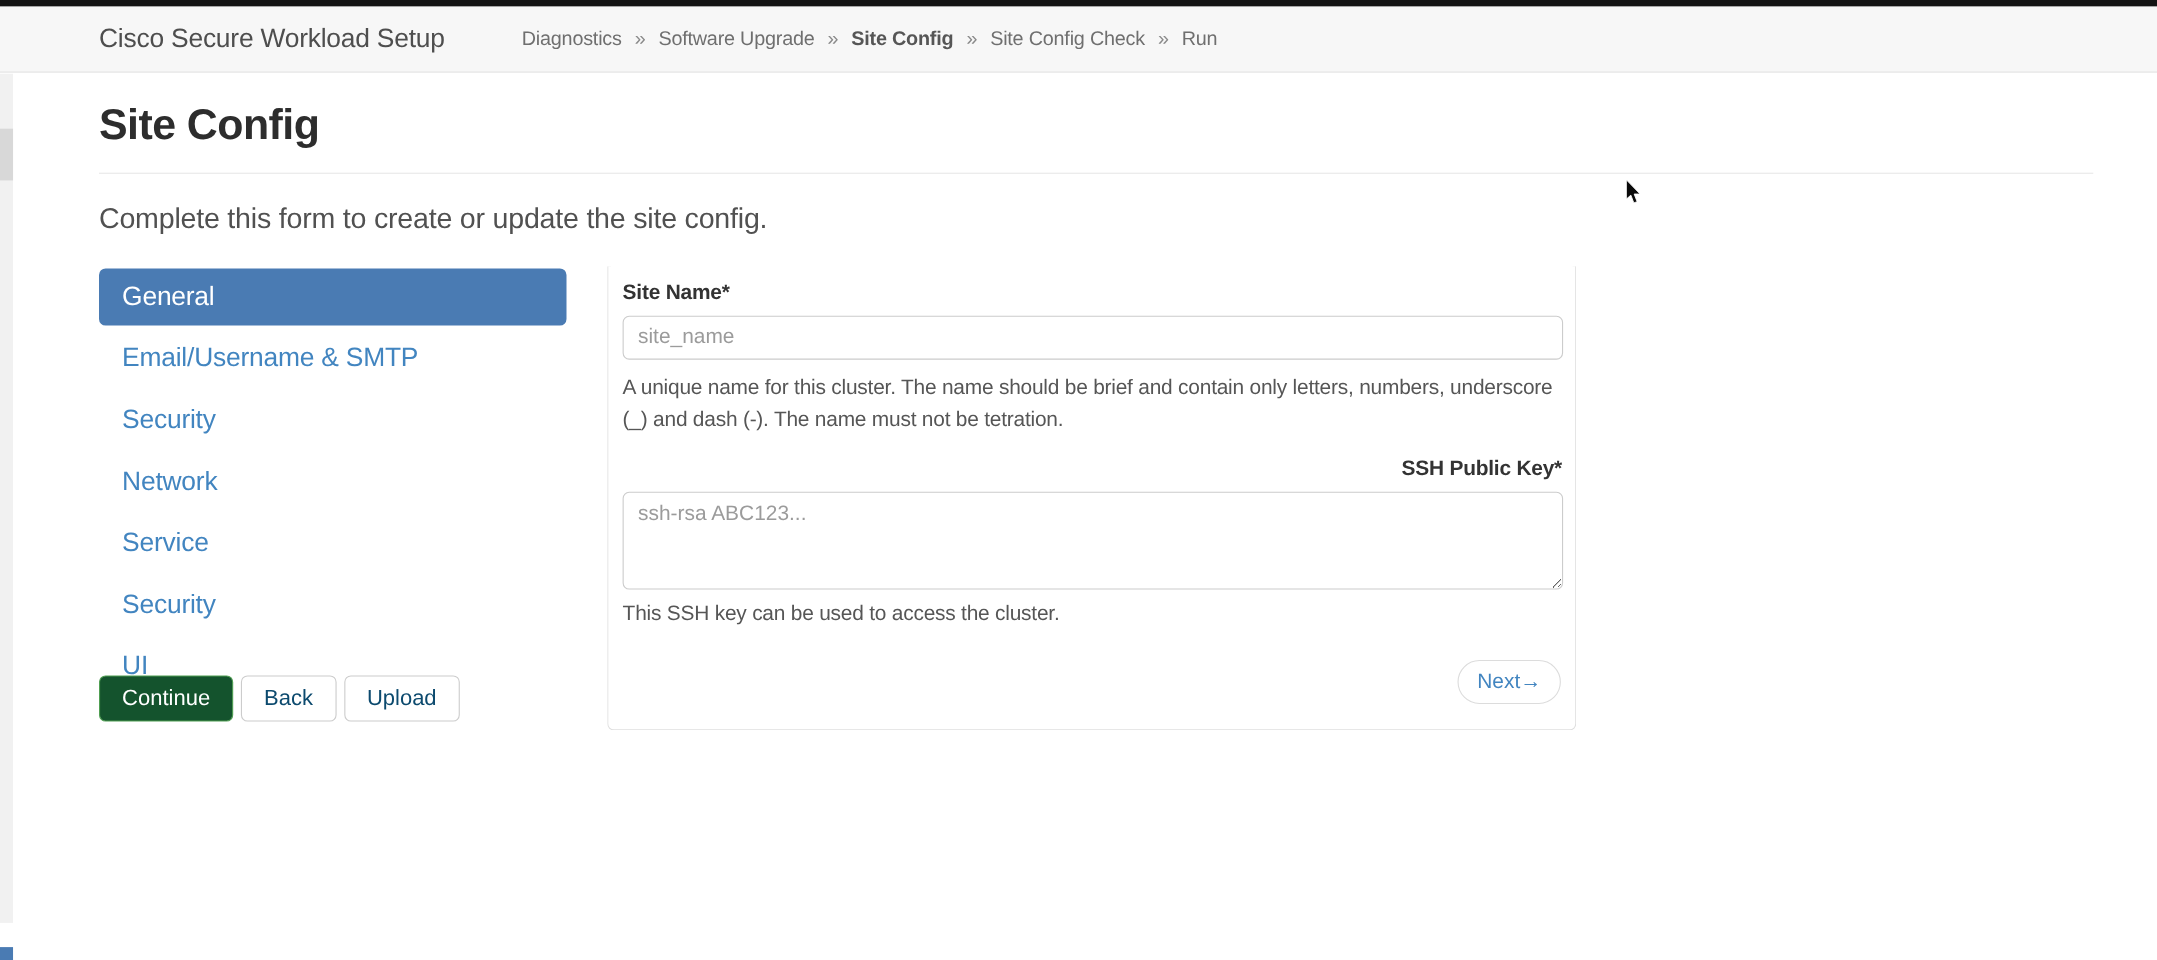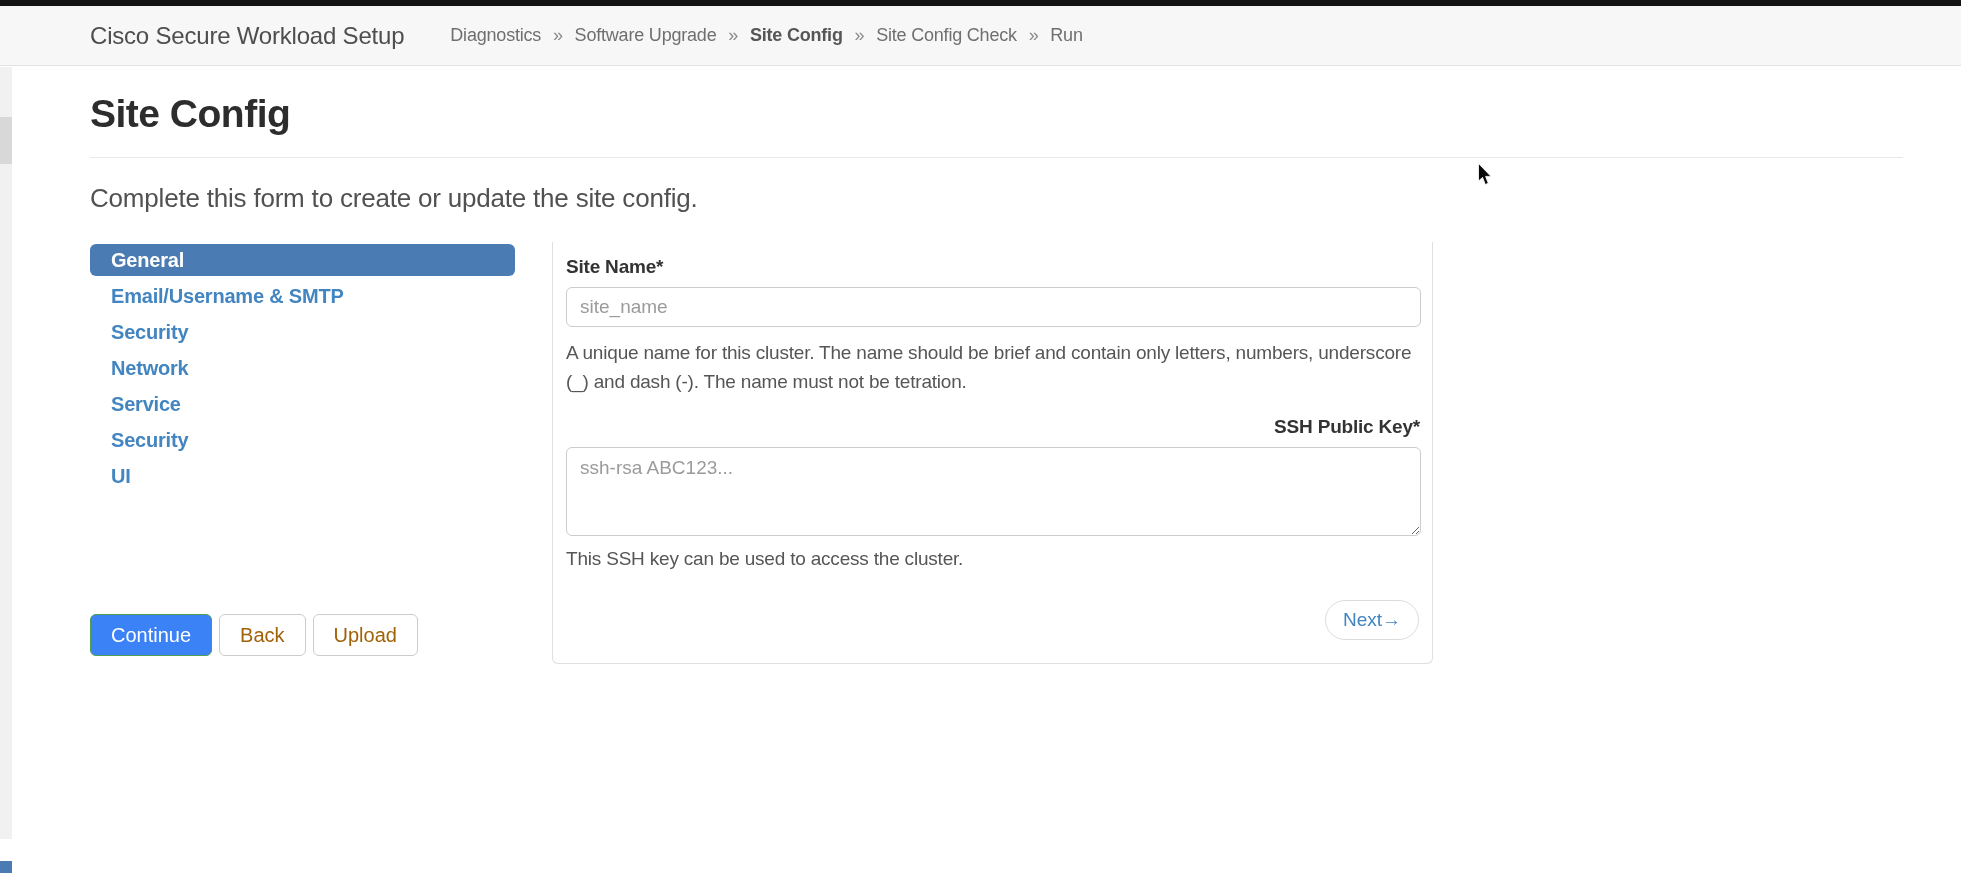--- a/index.html
+++ b/index.html
@@ -11,21 +11,21 @@
     overflow: hidden;
     letter-spacing: -0.2px;
   }
   .topbar-black {
     position: absolute; top: 0; left: 0; width: 1961px; height: 6px;
     background: #141414;
   }
   .header {
     position: absolute; top: 6px; left: 0; width: 1961px; height: 60px;
     background: #f7f7f7; border-bottom: 1px solid #e3e3e3;
-    display: flex; align-items: center;
+    display: flex; align-items: center; gap: 24px;
   }
   .brand { margin-left: 90px; font-size: 24px; color: #4e4e4e; }
   .breadcrumb { margin-left: 46px; font-size: 18px; color: #6f6f6f; }
   .breadcrumb .sep { margin: 0 7px; color: #8a8a8a; }
   .breadcrumb .current { font-weight: 700; color: #565656; }
 
   .left-strip {
     position: absolute; left: 0; top: 67px; width: 12px; height: 772px;
     background: #f1f1f1;
   }
@@ -48,35 +48,35 @@
     position: absolute; left: 78px; top: 90px; width: 1813px; height: 1px;
     background: #e8e8e8;
   }
   .lead {
     position: absolute; left: 78px; top: 116px;
     font-size: 26px; color: #515151; font-weight: 400;
   }
 
   .nav-pills { position: absolute; left: 78px; top: 177px; width: 425px; }
   .nav-item {
-    width: 425px; height: 32px; margin-bottom: 4px;
+    width: 425px; height: 52px; margin-bottom: 4px;
     display: flex; align-items: center;
     padding: 0 21px; border-radius: 6px;
-    font-size: 20px; color: #4285c0; cursor: pointer; font-weight: bold;
+    font-size: 24px; color: #4285c0; cursor: pointer;
   }
   .nav-item.active { background: #4a7bb3; color: #ffffff; }
 
   .btn-row { position: absolute; left: 78px; top: 547px; display: flex; }
   .btn {
     height: 42px; display: flex; align-items: center;
     padding: 0 20px; font-size: 20px; border-radius: 6px;
-    border: 1px solid #cccccc; background: #ffffff; color: #a16207;
+    border: 1px solid #cccccc; background: #ffffff; color: #0c4a6e;
     margin-right: 7px; cursor: pointer; font-family: "Liberation Sans", sans-serif;
   }
-  .btn-green { background: #3b82f6; border-color: #4f9e52; color: #ffffff; }
+  .btn-green { background: #14532d; border-color: #4f9e52; color: #ffffff; }
 
   .form-card {
     position: absolute; left: 540px; top: 175px; width: 881px; height: 422px;
     background: #ffffff;
     border-left: 1px solid #dfdfdf; border-right: 1px solid #dfdfdf;
     border-bottom: 1px solid #dfdfdf;
     border-radius: 0 0 6px 6px;
     padding: 14px 12px 0 13px;
   }
   .field-label { font-size: 19px; font-weight: 700; color: #333333; }

